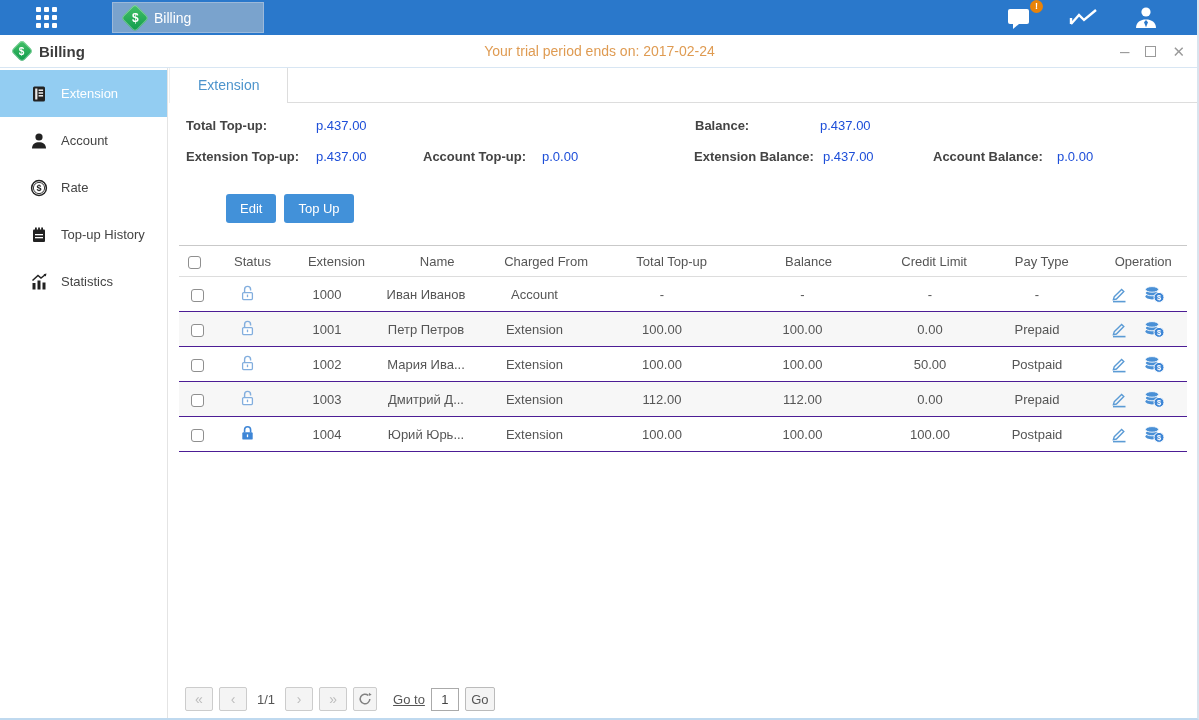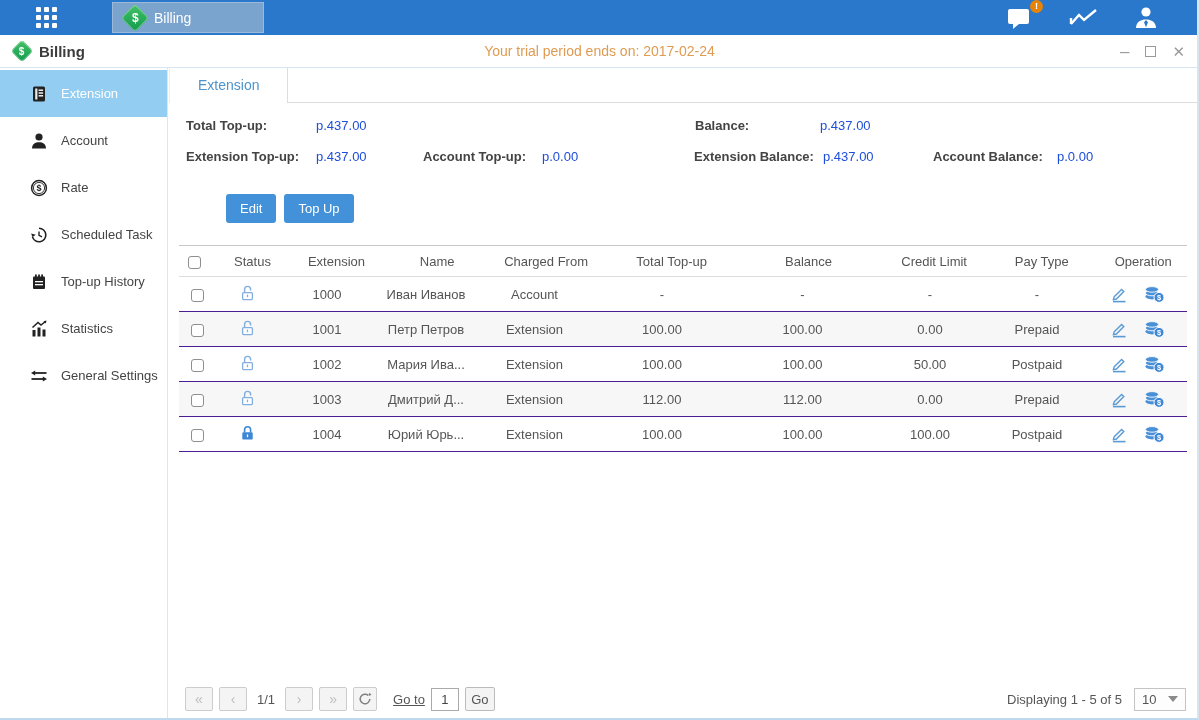--- a/index.html
+++ b/index.html
@@ -167,55 +167,38 @@
   <div class="navitem">
     <svg width="18" height="18" viewBox="0 0 18 18">
       <circle cx="9" cy="9" r="7.4" fill="none" stroke="#222" stroke-width="1.5"></circle>
       <circle cx="9" cy="9" r="5.6" fill="none" stroke="#222" stroke-width="0.9"></circle>
       <text x="9" y="12.2" text-anchor="middle" font-size="9" font-weight="bold" fill="#222" font-family="inherit">$</text>
     </svg>
     <span>Rate</span>
   </div>
   <div class="navitem">
     <svg width="18" height="18" viewBox="0 0 18 18">
-      <path d="M9 2.2 a6.8 6.8 0 1 1 -6.6 8.4" fill="none" stroke="#222" stroke-width="1.6"></path>
-      <path d="M1 7.5 l1.6 3.6 3.2-2.4 z" fill="#222"></path>
-      <polyline points="9,5.5 9,9.3 12,10.8" fill="none" stroke="#222" stroke-width="1.4"></polyline>
-    </svg>
-    <span>Scheduled Task</span>
-  </div>
-  <div class="navitem">
-    <svg width="18" height="18" viewBox="0 0 18 18">
       <rect x="3" y="3.5" width="12" height="12.5" rx="1" fill="#222"></rect>
       <rect x="5" y="1.5" width="1.8" height="3.6" fill="#222"></rect>
       <rect x="8.1" y="1.5" width="1.8" height="3.6" fill="#222"></rect>
       <rect x="11.2" y="1.5" width="1.8" height="3.6" fill="#222"></rect>
       <rect x="5" y="8" width="8" height="1.3" fill="#fff"></rect>
       <rect x="5" y="11" width="8" height="1.3" fill="#fff"></rect>
     </svg>
     <span>Top-up History</span>
   </div>
   <div class="navitem">
     <svg width="18" height="18" viewBox="0 0 18 18">
       <rect x="2.5" y="10" width="3" height="6.5" fill="#222"></rect>
       <rect x="7.5" y="7.5" width="3" height="9" fill="#222"></rect>
       <rect x="12.5" y="9.5" width="3" height="7" fill="#222"></rect>
       <polyline points="2.5,7.5 8,2.5 11,5 15.5,1.5" fill="none" stroke="#222" stroke-width="1.5"></polyline>
       <path d="M16.5 0.5 l-3 0.8 2.3 2.2 z" fill="#222"></path>
     </svg>
     <span>Statistics</span>
-  </div>
-  <div class="navitem">
-    <svg width="18" height="18" viewBox="0 0 18 18">
-      <line x1="4" y1="6" x2="16.5" y2="6" stroke="#222" stroke-width="1.8"></line>
-      <path d="M1 6 l4.2 -2.4 v4.8 z" fill="#222"></path>
-      <line x1="1.5" y1="12" x2="14" y2="12" stroke="#222" stroke-width="1.8"></line>
-      <path d="M17 12 l-4.2 -2.4 v4.8 z" fill="#222"></path>
-    </svg>
-    <span>General Settings</span>
   </div>
 </div>
 
 <div class="content">
 
   <div class="tabstrip">
     <div class="tab">Extension</div>
   </div>
 
   <div class="summary">
@@ -415,24 +398,17 @@
       <button class="pgbtn" style="width:24px;">
         <svg width="14" height="14" viewBox="0 0 16 16">
           <path d="M13.5 8 a5.5 5.5 0 1 1 -1.8 -4.1" fill="none" stroke="#818181" stroke-width="1.7"></path>
           <path d="M12.6 0.8 l-0.4 3.8 3.4 -1.6 z" fill="#818181"></path>
         </svg>
       </button>
       <span class="gotolabel">Go to</span>
       <input class="gotoinput" value="1" style="">
       <button class="gobtn">Go</button>
     </div>
-    <div class="pageinfo">
-      <span>Displaying 1 - 5 of 5</span>
-      <div class="pgselect">
-        <span>10</span>
-        <span class="tri"></span>
-      </div>
-    </div>
   </div>
 
 </div>
 
 <div class="frame"></div>
 
 </body></html>

